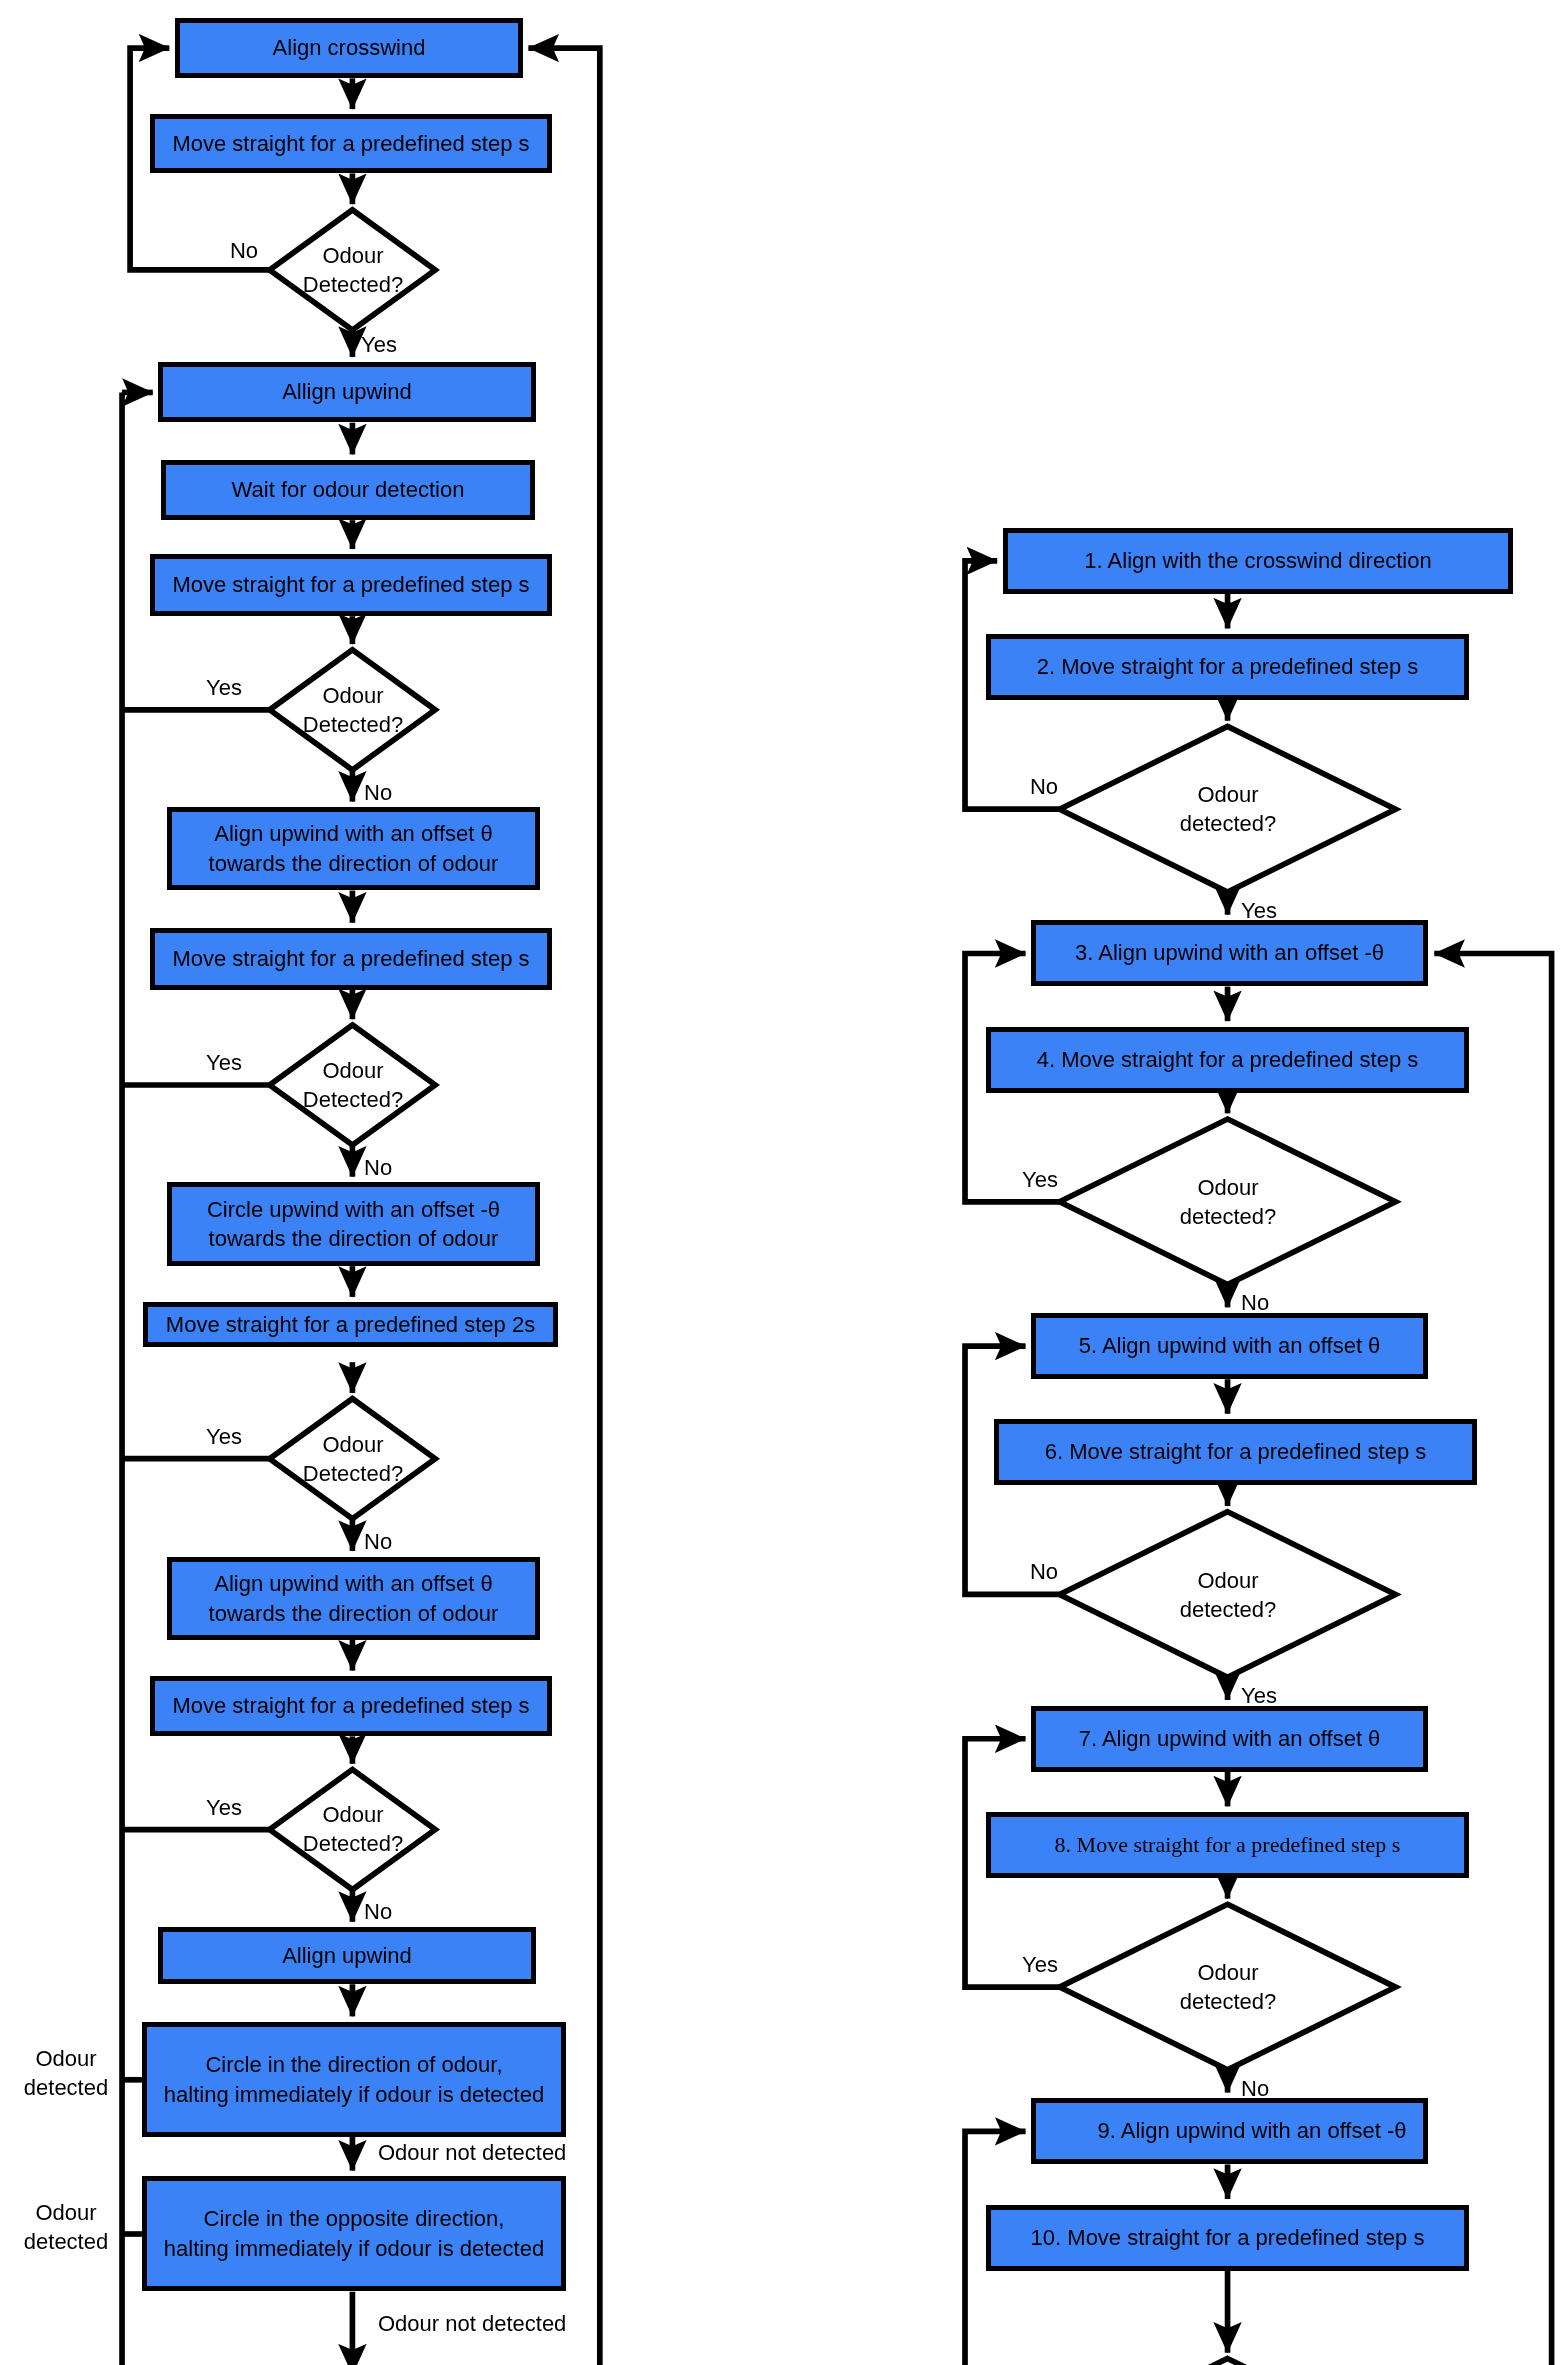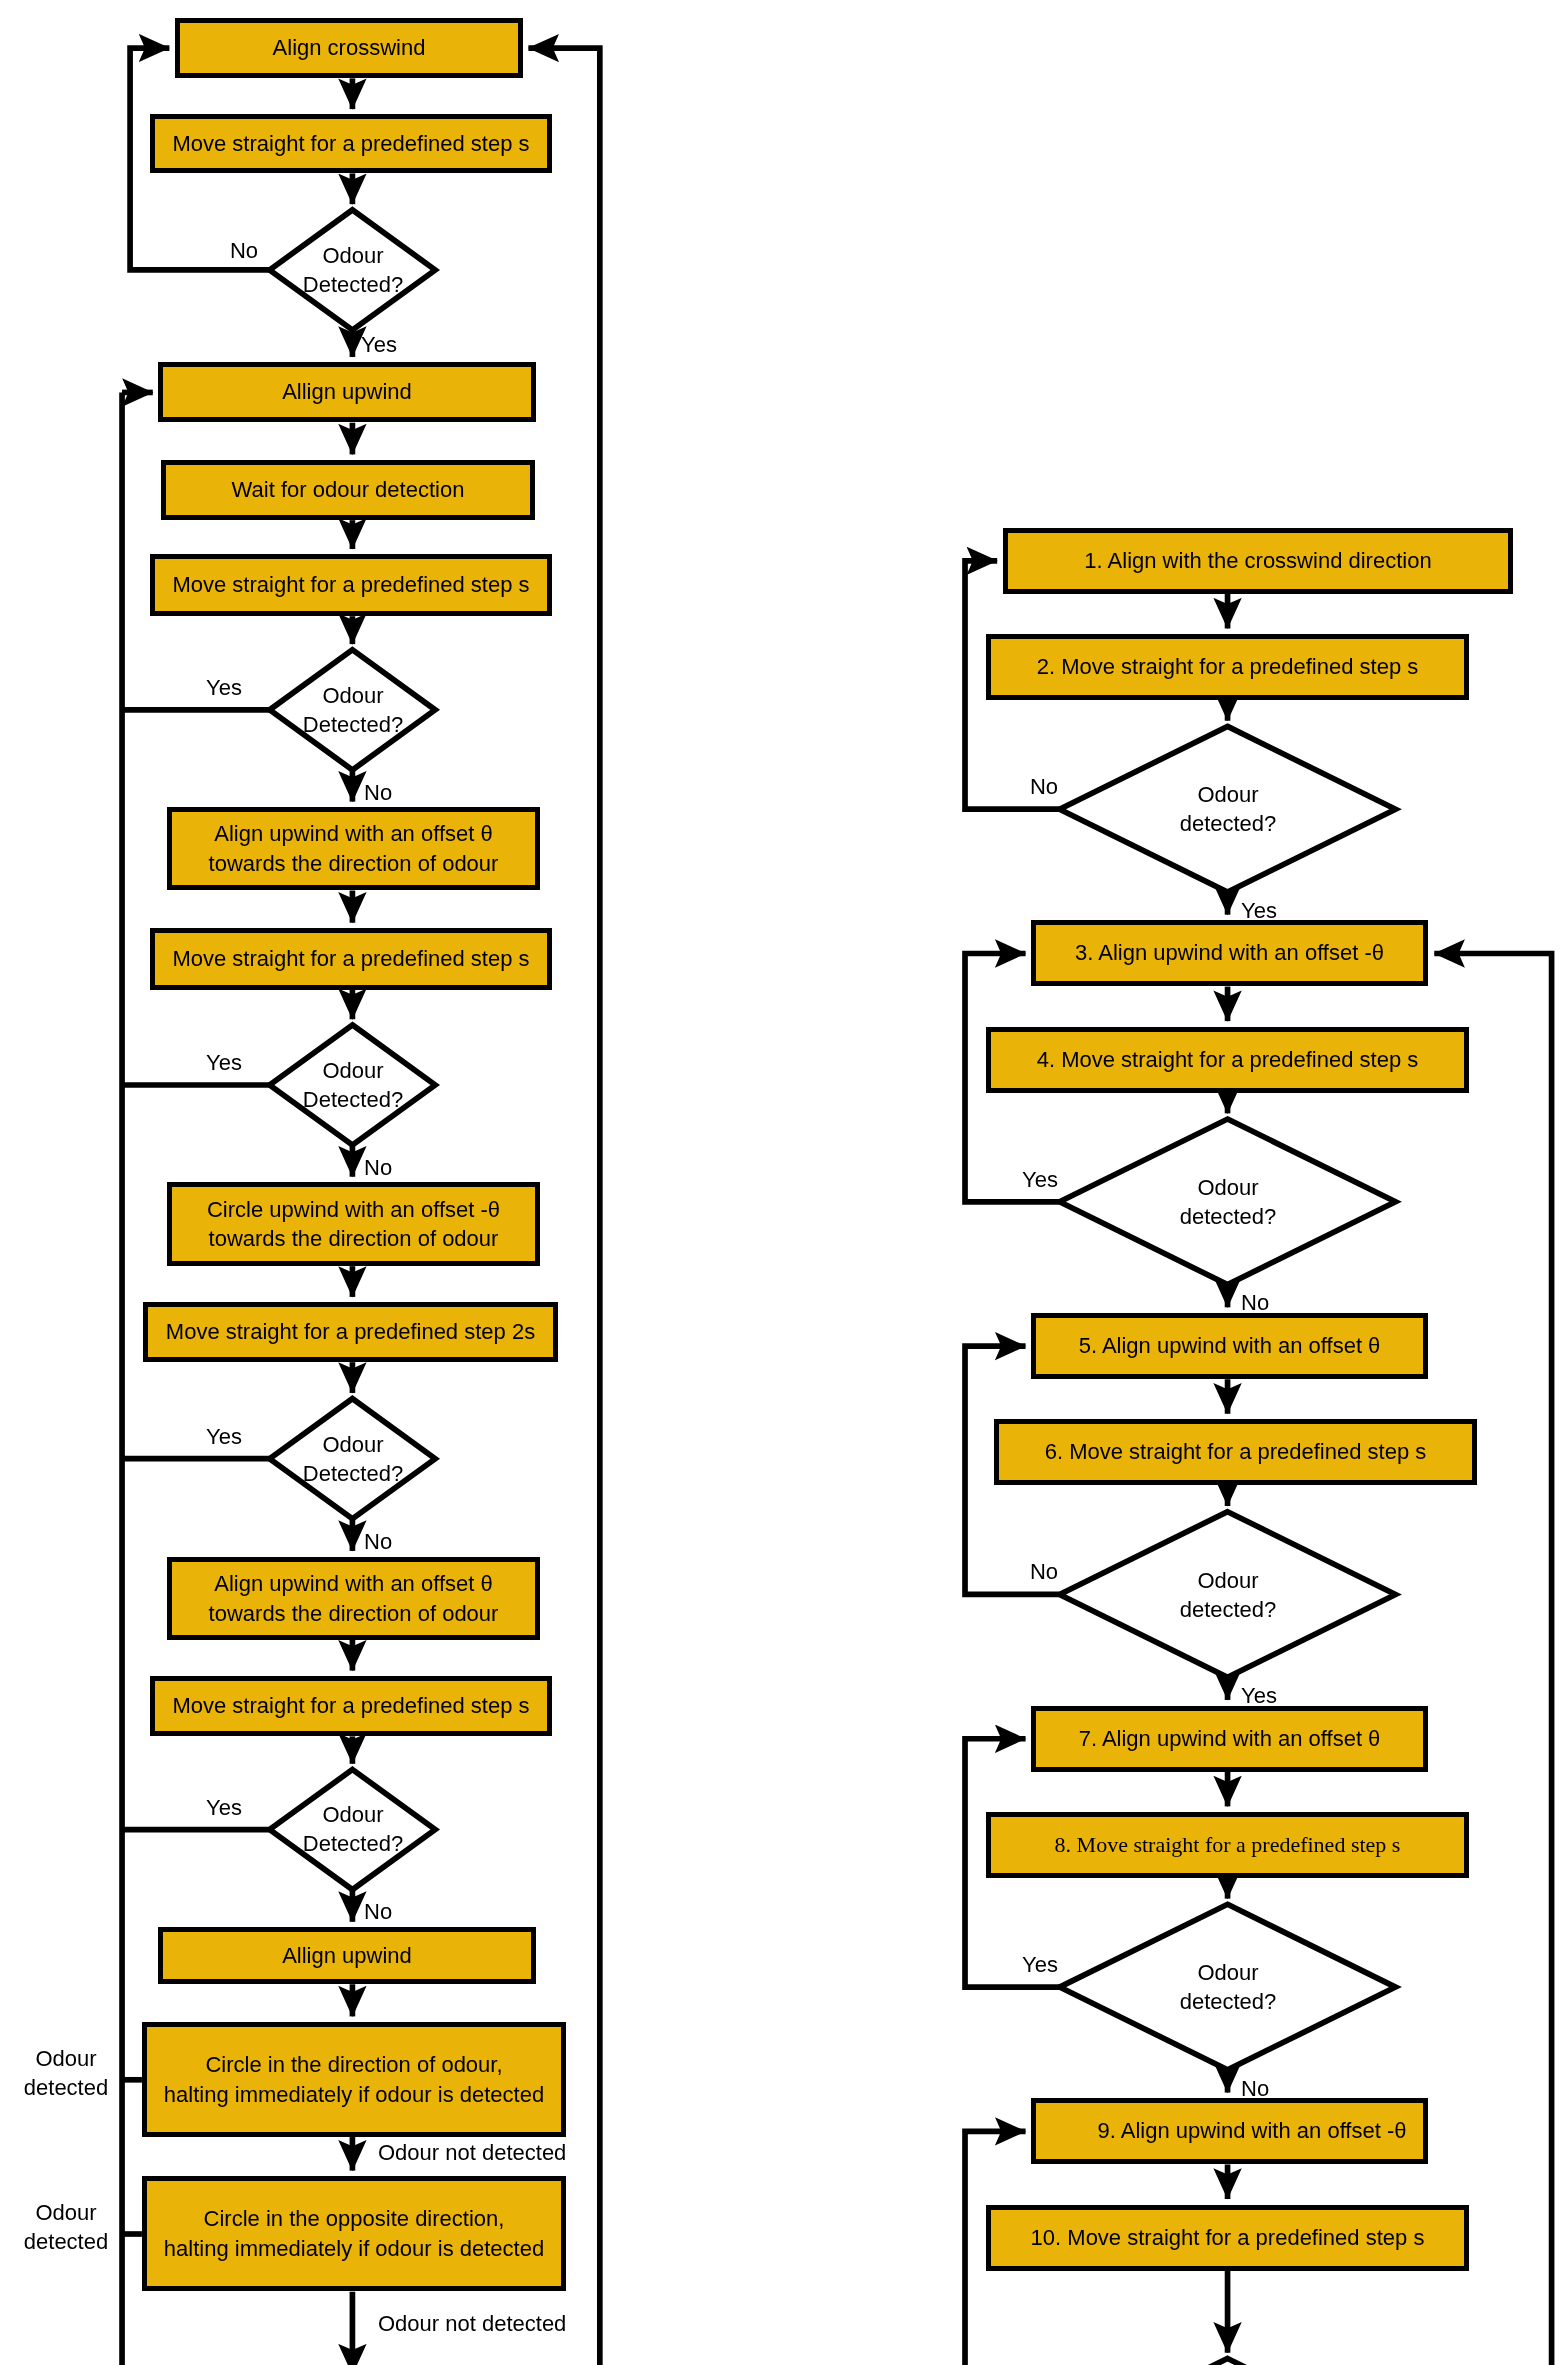--- a/index.html
+++ b/index.html
@@ -30,21 +30,21 @@
   }
   .dia {
     fill: #ffffff;
     stroke: #000000;
     stroke-width: 12;
     stroke-linejoin: miter;
   }
   .box {
     position: absolute;
     box-sizing: border-box;
-    background: #eab308;
+    background: #3b82f6;
     border: 5.7px solid #000000;
     display: flex;
     align-items: center;
     justify-content: center;
     text-align: center;
     font-size: 22px;
     line-height: 1.32;
     color: #000000;
     white-space: pre;
   }
@@ -166,21 +166,21 @@
   <div class="box" style="left:175px; top:18px; width:348px; height:60px;">Align crosswind</div>
   <div class="box" style="left:150px; top:114px; width:402px; height:59px;">Move straight for a predefined step s</div>
   <div class="box" style="left:158px; top:362px; width:378px; height:60px;">Allign upwind</div>
   <div class="box" style="left:161px; top:460px; width:374px; height:60px;">Wait for odour detection</div>
   <div class="box" style="left:150px; top:554px; width:402px; height:62px;">Move straight for a predefined step s</div>
   <div class="box" style="left:167px; top:807px; width:373px; height:83px;">Align upwind with an offset θ
 towards the direction of odour</div>
   <div class="box" style="left:150px; top:928px; width:402px; height:62px;">Move straight for a predefined step s</div>
   <div class="box" style="left:167px; top:1182px; width:373px; height:84px;">Circle upwind with an offset -θ
 towards the direction of odour</div>
-  <div class="box" style="left:143px; top:1302px; width:415px; height:60px;">Move straight for a predefined step 2s</div>
+  <div class="box" style="left:143px; top:1302px; width:415px; height:45px;">Move straight for a predefined step 2s</div>
   <div class="box" style="left:167px; top:1557px; width:373px; height:83px;">Align upwind with an offset θ
 towards the direction of odour</div>
   <div class="box" style="left:150px; top:1676px; width:402px; height:60px;">Move straight for a predefined step s</div>
   <div class="box" style="left:158px; top:1927px; width:378px; height:57px;">Allign upwind</div>
   <div class="box" style="left:142px; top:2022px; width:424px; height:115px;">Circle in the direction of odour,
 halting immediately if odour is detected</div>
   <div class="box" style="left:142px; top:2176px; width:424px; height:115px;">Circle in the opposite direction,
 halting immediately if odour is detected</div>
 
   <div class="dlbl" style="left:270px; top:210px; width:166px; height:120px;">Odour

